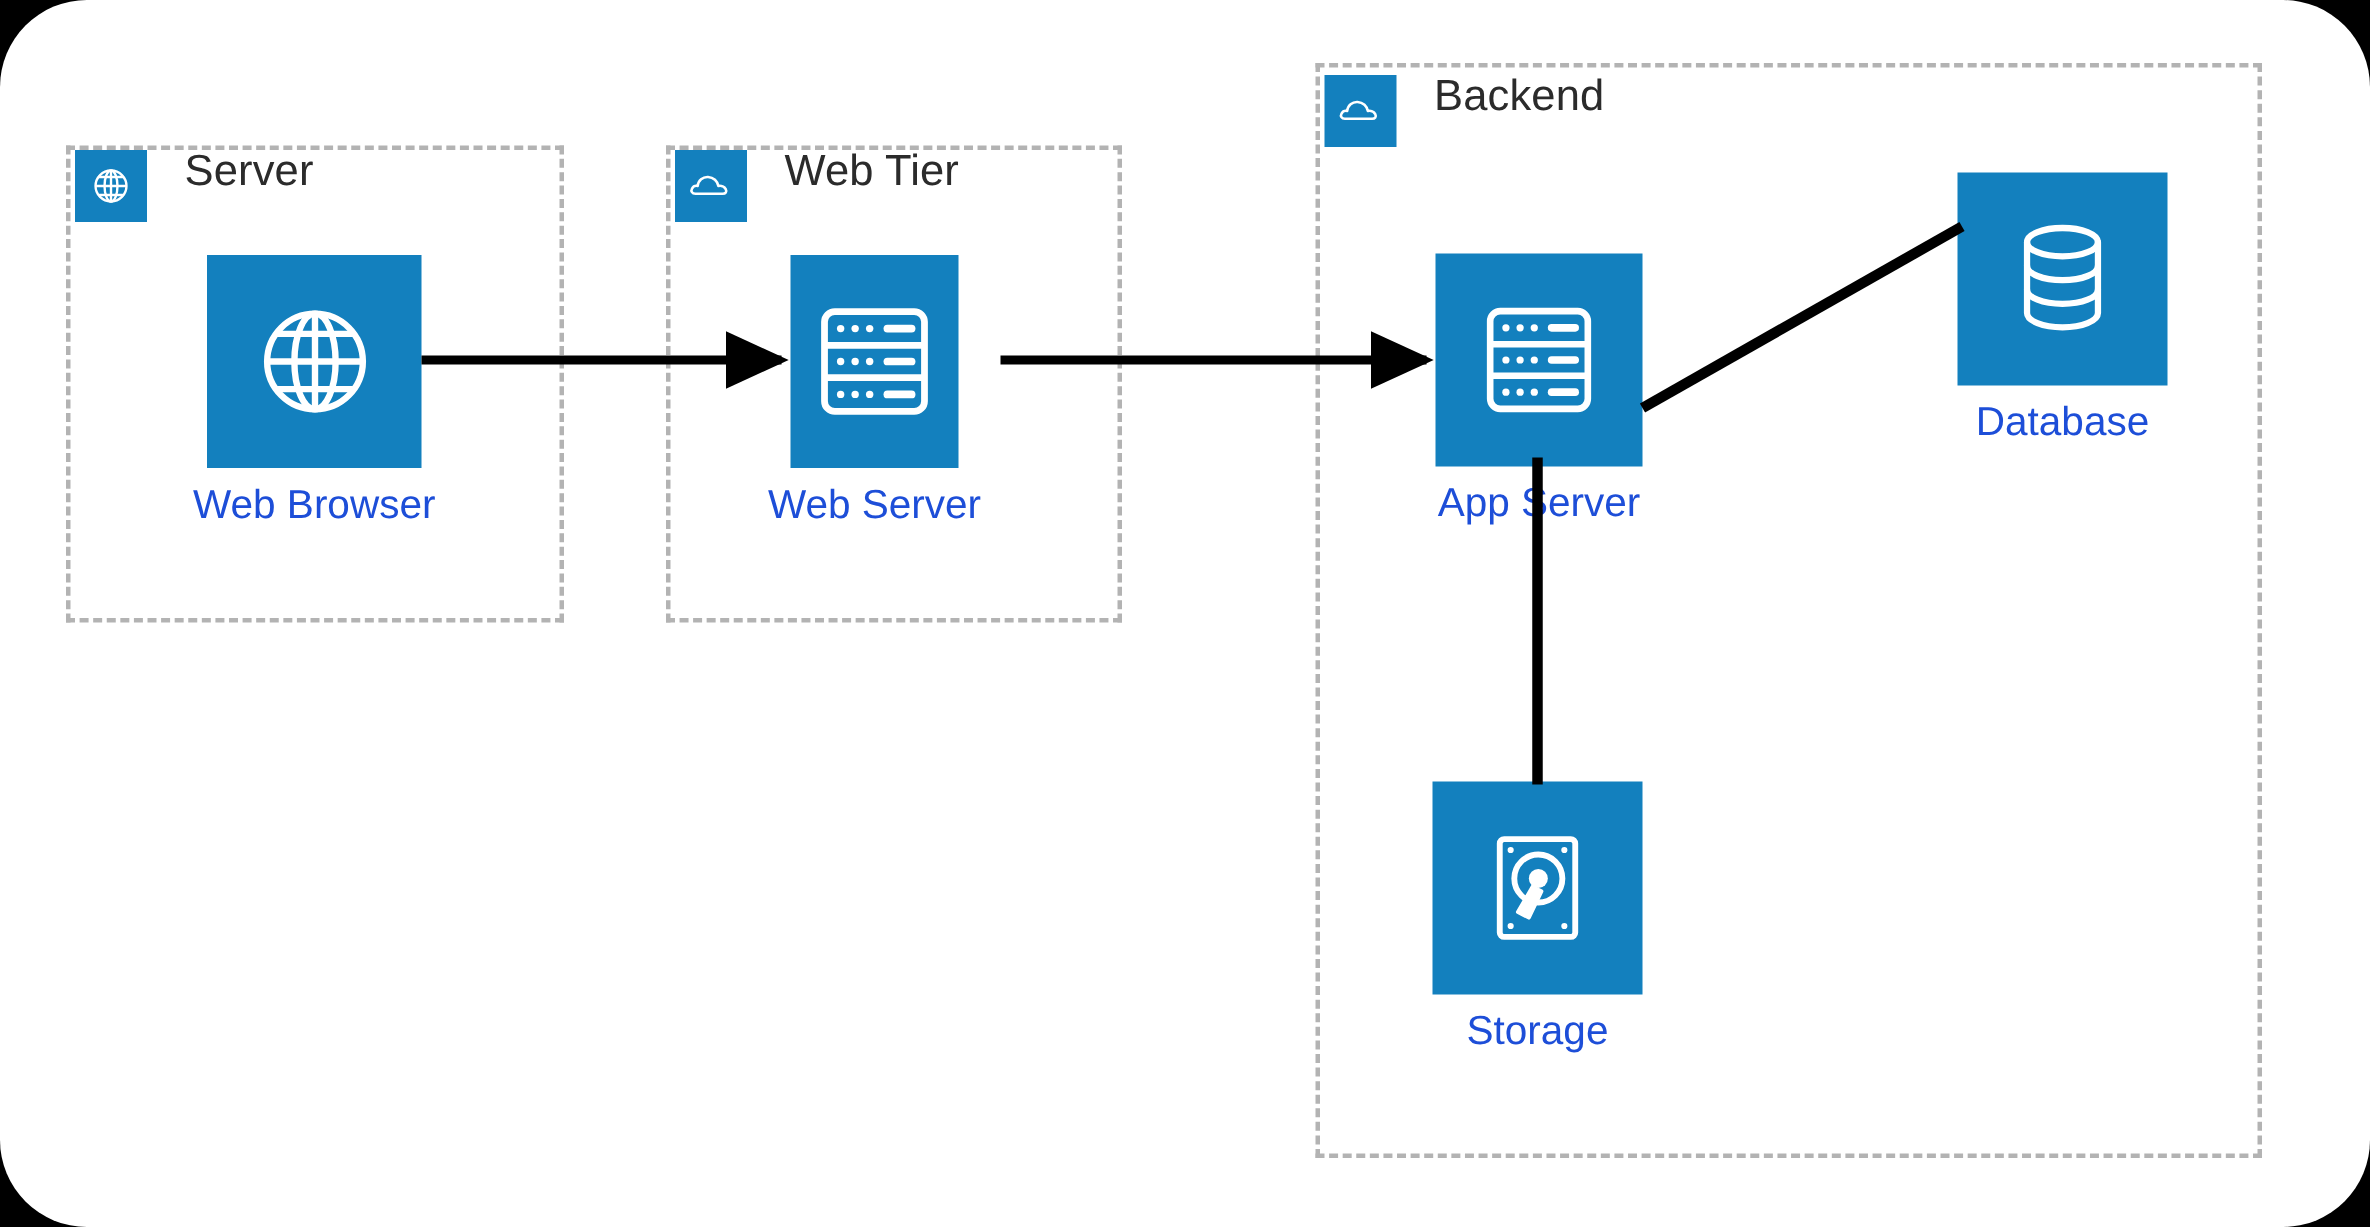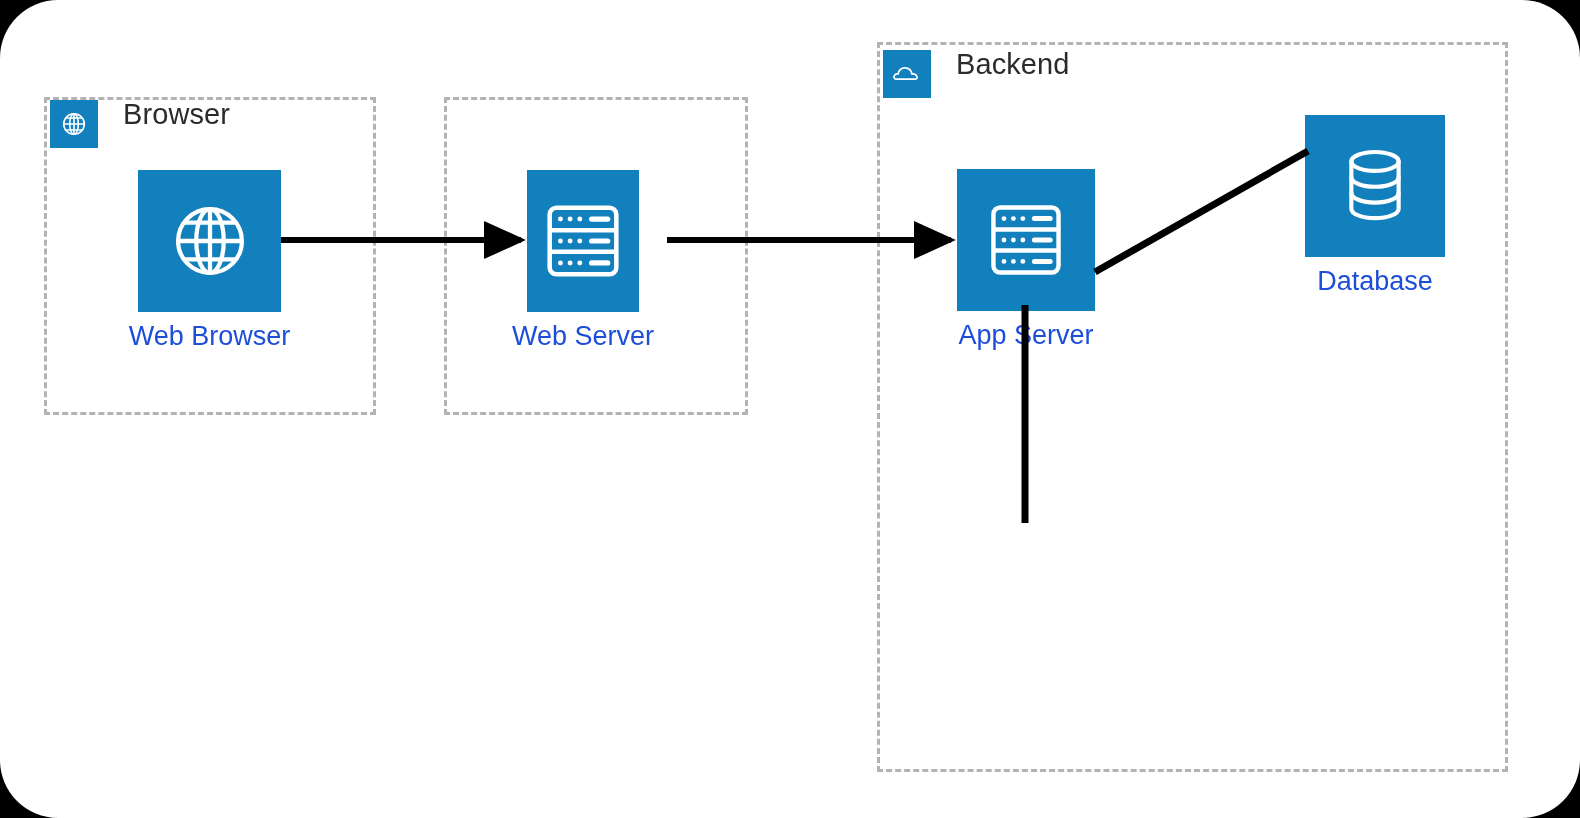--- a/index.html
+++ b/index.html
@@ -93,23 +93,33 @@
     <div class="group-badge">
       <svg class="icon-svg" width="30" height="30" viewBox="0 0 32 32" fill="none" stroke="#ffffff" stroke-width="1.7">
         <circle cx="16" cy="16" r="11"></circle>
         <ellipse cx="16" cy="16" rx="4.6" ry="11"></ellipse>
         <line x1="5" y1="16" x2="27" y2="16"></line>
         <line x1="7.1" y1="9.6" x2="24.9" y2="9.6"></line>
         <line x1="7.1" y1="22.4" x2="24.9" y2="22.4"></line>
         <line x1="16" y1="5" x2="16" y2="27"></line>
       </svg>
     </div>
-    <span class="group-label-text">Browser</span>
-  </div>
-
+    <span class="group-label-text">Server</span>
+  </div>
+
+  <div class="group-label" style="left:450px; top:100px;">
+    <div class="group-badge">
+      <svg class="icon-svg" width="34" height="34" viewBox="0 0 36 36" fill="none" stroke="#ffffff" stroke-width="1.8" stroke-linejoin="round" stroke-linecap="round">
+        <path d="M7 23.5 C4.6 23.5 3.6 21.6 4.6 19.8 C5.4 18.3 7.2 17.7 8.6 18.0
+                 C8.9 14.0 12.3 11.4 15.9 11.6 C19.8 11.8 22.6 14.6 23.2 18.0
+                 C25.3 17.6 27.6 18.6 28.4 20.2 C29.4 22.1 28.3 23.5 26.2 23.5 Z"></path>
+      </svg>
+    </div>
+    <span class="group-label-text">Web Tier</span>
+  </div>
 
   <div class="group-label" style="left:883px; top:50px;">
     <div class="group-badge">
       <svg class="icon-svg" width="34" height="34" viewBox="0 0 36 36" fill="none" stroke="#ffffff" stroke-width="1.8" stroke-linejoin="round" stroke-linecap="round">
         <path d="M7 23.5 C4.6 23.5 3.6 21.6 4.6 19.8 C5.4 18.3 7.2 17.7 8.6 18.0
                  C8.9 14.0 12.3 11.4 15.9 11.6 C19.8 11.8 22.6 14.6 23.2 18.0
                  C25.3 17.6 27.6 18.6 28.4 20.2 C29.4 22.1 28.3 23.5 26.2 23.5 Z"></path>
       </svg>
     </div>
     <span class="group-label-text">Backend</span>
@@ -180,20 +190,35 @@
       <svg class="icon-svg" width="80" height="80" viewBox="0 0 40 44" fill="none" stroke="#ffffff" stroke-width="2.3" stroke-linecap="round">
         <ellipse cx="20" cy="8.5" rx="13" ry="5.2"></ellipse>
         <path d="M7 8.5 V34.5 C7 37.4 12.8 39.7 20 39.7 C27.2 39.7 33 37.4 33 34.5 V8.5"></path>
         <path d="M7 17.2 C7 20.1 12.8 22.4 20 22.4 C27.2 22.4 33 20.1 33 17.2"></path>
         <path d="M7 25.9 C7 28.8 12.8 31.1 20 31.1 C27.2 31.1 33 28.8 33 25.9"></path>
       </svg>
     </div>
     <div class="node-label">Database</div>
   </div>
 
+  <div class="node" style="left:955px; top:521px; width:140px; height:142px;">
+    <div class="node-box">
+      <svg class="icon-svg" width="82" height="82" viewBox="0 0 40 44" fill="none" stroke="#ffffff" stroke-width="2.1">
+        <rect x="6.5" y="4.5" width="27" height="35" rx="1.6"></rect>
+        <circle cx="10.4" cy="8.4" r="1.1" fill="#ffffff" stroke="none"></circle>
+        <circle cx="29.6" cy="8.4" r="1.1" fill="#ffffff" stroke="none"></circle>
+        <circle cx="10.4" cy="35.6" r="1.1" fill="#ffffff" stroke="none"></circle>
+        <circle cx="29.6" cy="35.6" r="1.1" fill="#ffffff" stroke="none"></circle>
+        <circle cx="20.3" cy="18.6" r="8.6"></circle>
+        <circle cx="20.3" cy="18.6" r="3.4" fill="#ffffff" stroke="none"></circle>
+        <path d="M18.2 21.6 L13.0 30.6 L16.9 32.6 L21.4 23.2 Z" fill="#ffffff" stroke="#ffffff" stroke-width="1.4" stroke-linejoin="round"></path>
+      </svg>
+    </div>
+    <div class="node-label">Storage</div>
+  </div>
 
   <svg class="edges" viewBox="0 0 1580 818">
     <defs>
       <marker id="arrowhead" markerWidth="7" markerHeight="7" refX="6.2" refY="3.5" orient="auto" markerUnits="strokeWidth">
         <polygon points="0,0.3 7,3.5 0,6.7" fill="#000000"></polygon>
       </marker>
     </defs>
     <line x1="281" y1="240" x2="521" y2="240" stroke="#000000" stroke-width="6" marker-end="url(#arrowhead)"></line>
     <line x1="667" y1="240" x2="951" y2="240" stroke="#000000" stroke-width="6" marker-end="url(#arrowhead)"></line>
     <line x1="1095" y1="272" x2="1308" y2="151" stroke="#000000" stroke-width="7"></line>

